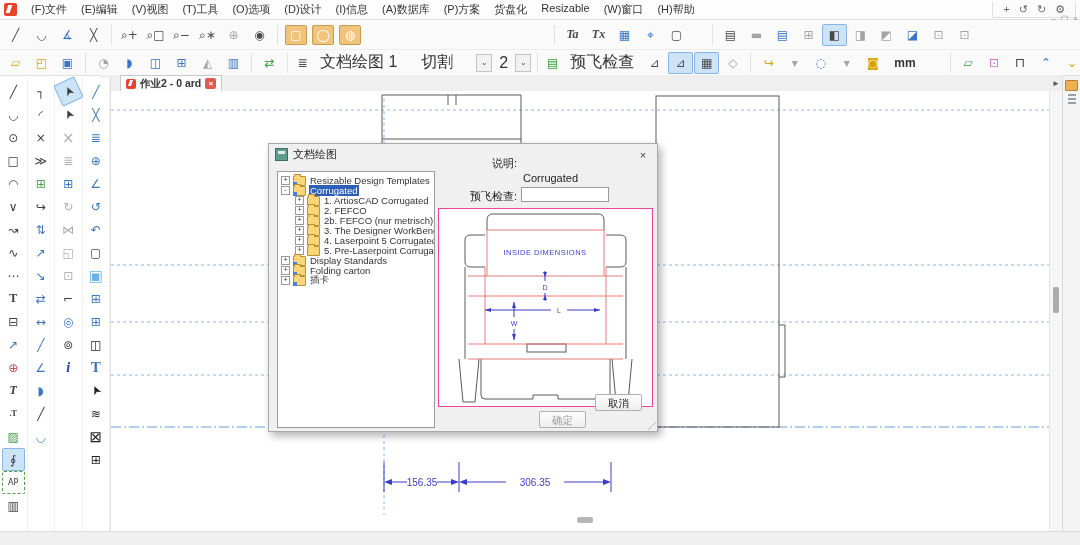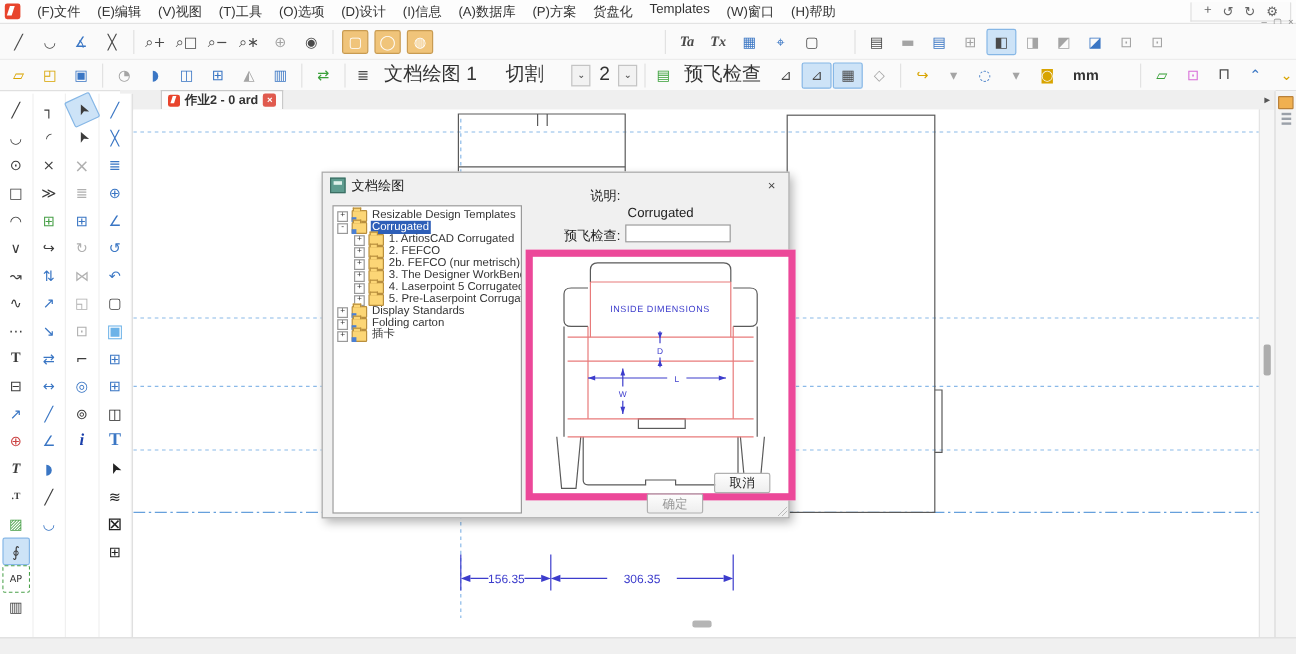--- a/index.html
+++ b/index.html
@@ -31,21 +31,21 @@
   .tblabel{font-size:16px;padding:0 5px;white-space:nowrap}
   .combo{display:flex;align-items:center;gap:2px;margin:0 4px}
   .combo .dd{width:14px;height:16px;border:1px solid #c4c4c4;background:#f2f2f2;font-size:8px;display:flex;align-items:center;justify-content:center;color:#555}
   .spacer{flex:none}
   .mm{font-weight:bold;font-size:12px;padding:0 6px}
   
   .tabbar{position:absolute;top:75px;left:100px;right:17px;height:16px;background:#efefef;border-bottom:1px solid #d8d8d8;
           display:flex;align-items:flex-end;font-size:10.5px}
   .tab-scroll{width:14px;height:14px;display:flex;align-items:center;justify-content:center;color:#555;font-size:8px}
   .tab{display:flex;align-items:center;gap:4px;background:#fcfcfc;border:1px solid #c9c9c9;border-bottom:none;
-       height:15px;padding:0 5px;margin-left:20px;font-weight:bold}
+       height:15px;padding:0 5px;margin-left:6px;font-weight:bold}
   .tabicon{width:10px;height:10px;background:#e8442c;border-radius:2px;position:relative;flex:none}
   .tabicon::after{content:"";position:absolute;left:2.5px;top:1.5px;width:3px;height:6px;background:#fff;transform:skewX(-18deg)}
   .tabclose{width:11px;height:11px;background:#e05a4e;border-radius:2px;color:#fff;font-size:8px;line-height:11px;text-align:center;font-weight:bold}
   .tab-scroll.right{margin-left:auto;margin-bottom:1px}
   
   .palette{position:absolute;top:78px;left:0;width:110px;height:454px;background:#fff;border-right:1px solid #e0e0e0;
            display:flex}
   .pcol{width:27px;display:flex;flex-direction:column;align-items:center;border-right:1px solid #f0f0f0;padding-top:2px}
   .pbtn{width:23px;height:23px;flex:none;display:flex;align-items:center;justify-content:center;font-size:12px;color:#3c3c3c;
         border:1px solid transparent;border-radius:2px;background:none;padding:0;font-family:"DejaVu Sans",sans-serif;cursor:default}
@@ -80,32 +80,32 @@
   
   .dialog{position:absolute;left:268px;top:143px;width:388px;height:287px;background:#f0f0f0;border:1px solid #a9a9a9;
           box-shadow:3px 4px 8px rgba(0,0,0,.3);font-size:11px;z-index:10}
   .dtitle{height:21px;display:flex;align-items:center;padding:0 6px;gap:5px}
   .dtitle-icon{width:11px;height:11px;background:#5e9c8f;border:1px solid #3c6e63;flex:none;position:relative}
   .dtitle-icon::after{content:"";position:absolute;left:2px;top:2px;right:2px;height:3px;background:#dff0ea}
   .dtitle-text{font-size:11px;color:#222}
   .dclose{margin-left:auto;width:16px;height:16px;text-align:center;line-height:16px;color:#444;font-size:11px}
   .tree{position:absolute;left:8px;top:27px;width:156px;height:252px;background:#fff;border:1px solid #9a9a9a;
         overflow:hidden;padding-top:3px}
-  .tree-row{display:flex;align-items:flex-end;gap:3px;height:10px;padding-left:3px;font-size:9.5px;white-space:nowrap;cursor:default}
+  .tree-row{display:flex;align-items:center;gap:3px;height:10px;padding-left:3px;font-size:9.5px;white-space:nowrap;cursor:default}
   .tree-row.lvl1{padding-left:17px}
   .expander{width:7px;height:7px;border:1px solid #999;background:#fff;font-size:7px;line-height:6px;text-align:center;color:#333;flex:none}
   .folder{width:11px;height:8px;background:#fcd676;border:1px solid #b98f3e;border-radius:1px;position:relative;flex:none;margin-top:1px}
   .folder::before{content:"";position:absolute;top:-3px;left:0;width:5px;height:2px;background:#fcd676;border:1px solid #b98f3e;border-bottom:none}
   .tree-row.cat .folder::after{content:"";position:absolute;left:-1px;bottom:-1px;width:4px;height:4px;background:#4a7fd4}
   .tlabel{padding:0 1px}
   .tree-row.selected .tlabel{background:#2e5fb8;color:#fff}
   .fieldlabel{position:absolute;text-align:right;color:#222}
   .fieldvalue{position:absolute;color:#222}
   .wsinput{position:absolute;left:252px;top:43px;width:82px;height:13px;border:1px solid #9a9a9a;background:#fff;font-size:10px;padding:0 2px}
-  .preview{position:absolute;left:169px;top:64px;width:213px;height:197px;background:#fff;border:6px solid #ec4899}
+  .preview{position:absolute;left:169px;top:64px;width:213px;height:197px;background:#fff;border:1px solid #ec4899}
   .preview .crease line{stroke:#e87a7a;stroke-width:1}
   .preview .cut{stroke:#5a5a5a}
   .preview .dim line{stroke:#3c3ccc}
   .preview .dim text{font-size:7px}
   .preview .dim .hdr{font-size:7.5px;letter-spacing:.5px}
   .dbtn{position:absolute;width:47px;height:17px;border:1px solid #b0b0b0;background:linear-gradient(#fdfdfd,#eee);
         font-size:10.5px;text-align:center;line-height:15px;border-radius:2px}
   .dbtn.ok{left:270px;top:267px;color:#9a9a9a}
   .dbtn.cancel{left:326px;top:250px;color:#222}
   .grip{position:absolute;right:1px;bottom:1px;width:8px;height:8px;
@@ -120,21 +120,21 @@
       <span class="menu-item">(F)文件</span>
       <span class="menu-item">(E)编辑</span>
       <span class="menu-item">(V)视图</span>
       <span class="menu-item">(T)工具</span>
       <span class="menu-item">(O)选项</span>
       <span class="menu-item">(D)设计</span>
       <span class="menu-item">(I)信息</span>
       <span class="menu-item">(A)数据库</span>
       <span class="menu-item">(P)方案</span>
       <span class="menu-item">货盘化</span>
-      <span class="menu-item">Templates</span>
+      <span class="menu-item">Resizable</span>
       <span class="menu-item">(W)窗口</span>
       <span class="menu-item">(H)帮助</span>
     </div>
   <div class="quickbar">
       <span>+</span>
       <span>↺</span>
       <span>↻</span>
       <span>⚙</span>
     </div>
 </div>

